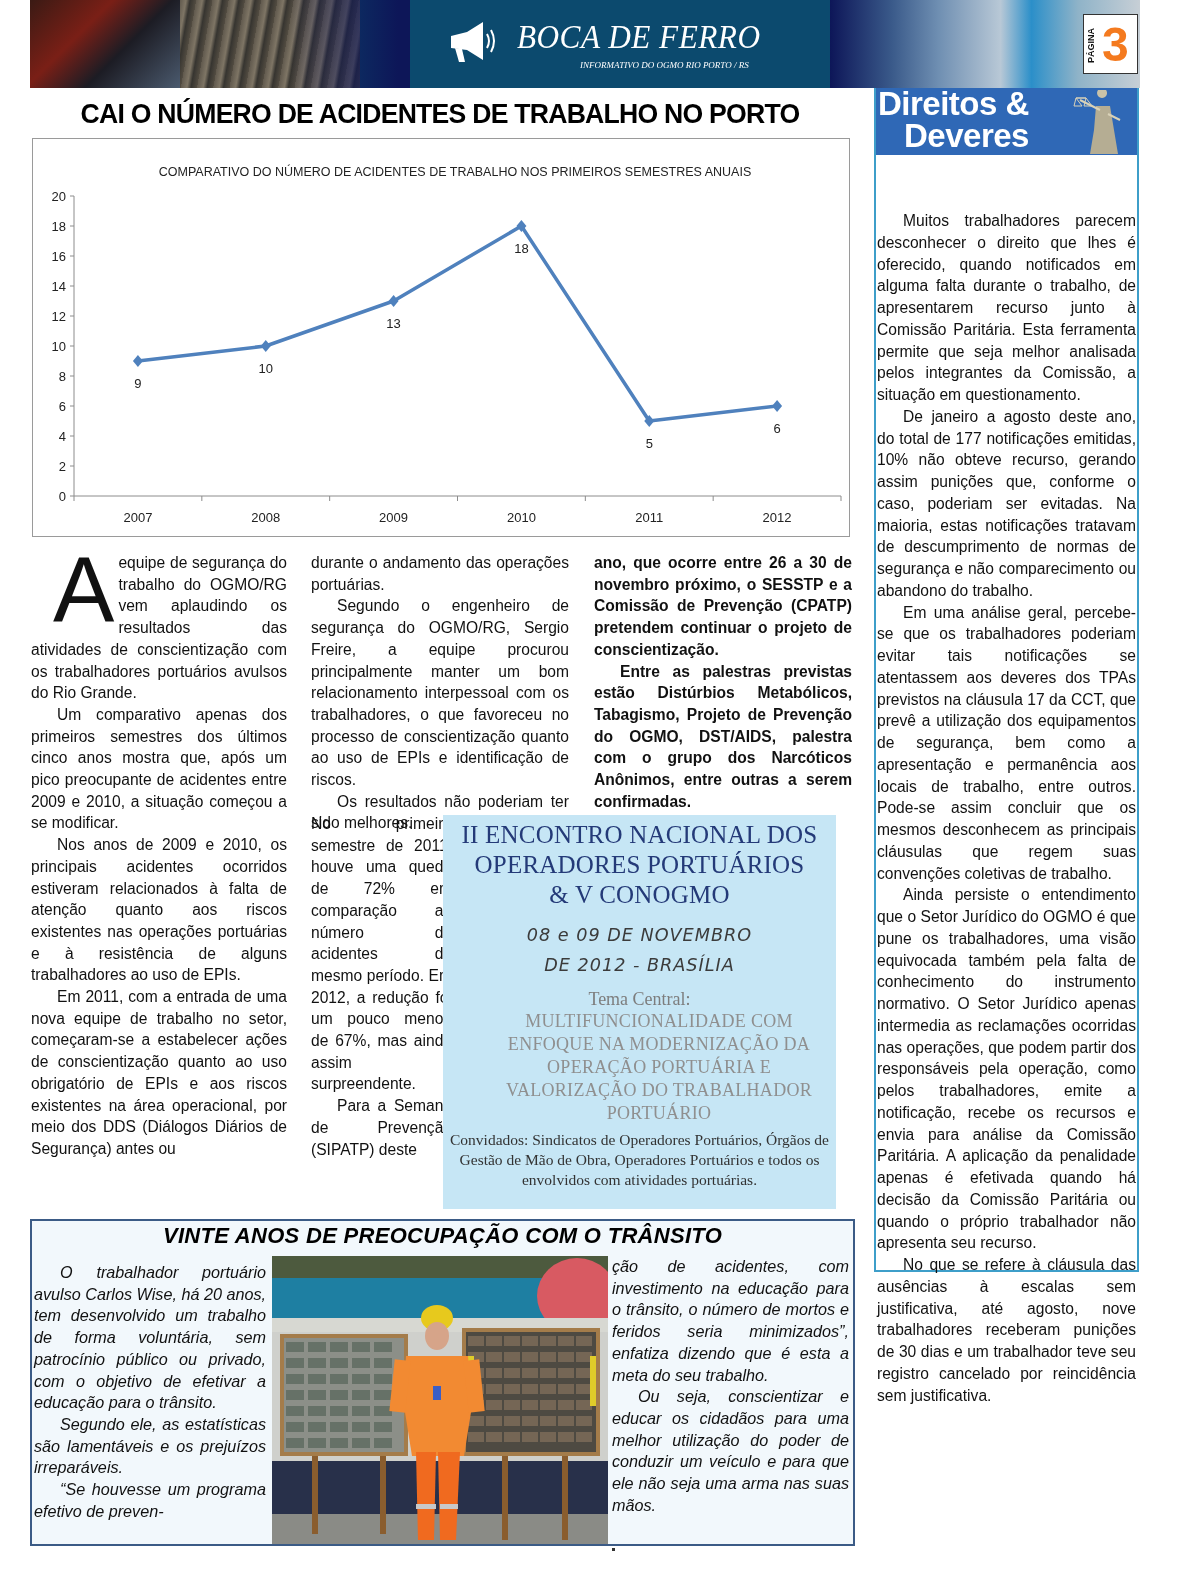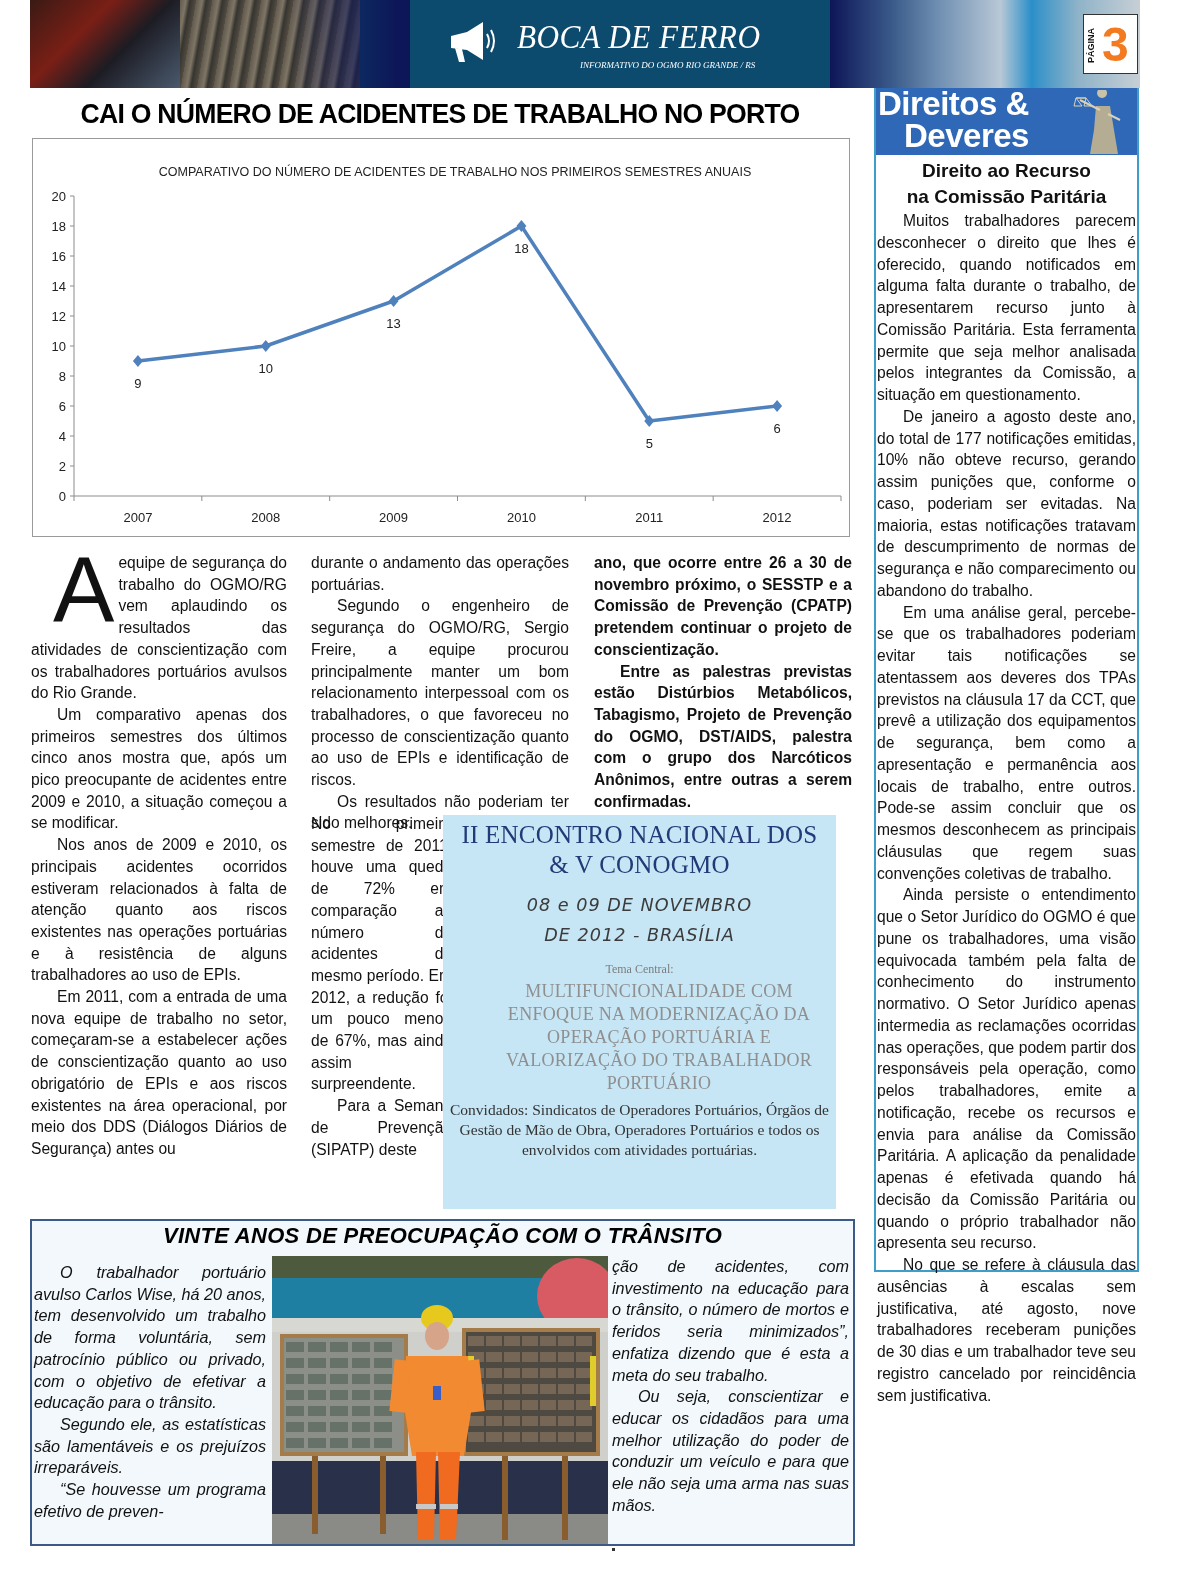--- a/index.html
+++ b/index.html
@@ -33,21 +33,21 @@
   .col1 { left: 31px; top: 552px; width: 256px; }
   .col2 { left: 311px; top: 552px; width: 258px; }
   .col2b { left: 311px; top: 813px; width: 141px; }
   .col3 { left: 594px; top: 552px; width: 258px; font-weight: bold; }
   .dropcap { float: left; font-size: 92px; line-height: 72px; margin: 2px 4px -6px 22px; font-weight: normal; }
 
   
   .event-box { position: absolute; left: 443px; top: 815px; width: 393px; height: 394px; background: #c6e6f5; text-align: center; font-family: "Liberation Serif", serif; }
   .ev-title { margin-top: 5px; font-size: 25px; line-height: 30px; color: #243a78; letter-spacing: 0.2px; }
   .ev-date { margin-top: 10px; font-family: "DejaVu Sans", sans-serif; font-size: 18px; line-height: 30px; color: #3b3b3b; letter-spacing: 1px; font-style: italic; font-weight: 200; transform: scaleX(0.98); }
-  .ev-tema-label { margin-top: 8px; font-size: 12px; color: #7d7d7d; line-height: 22px; }
+  .ev-tema-label { margin-top: 8px; font-size: 18px; color: #7d7d7d; line-height: 22px; }
   .ev-tema { font-size: 18px; line-height: 23px; color: #8f8f8f; letter-spacing: 0.3px; padding: 0 8px; margin-left: 39px; }
   .ev-guests { margin-top: 5px; font-size: 15.5px; line-height: 20px; color: #333; padding: 0 6px; }
 
   
   .sidebar { position: absolute; left: 874px; top: 88px; width: 265px; height: 1184px; border: 2px solid #3e9ec9; border-top: none; }
   .sb-banner { position: absolute; left: 0; top: 0; width: 261px; height: 67px; background: #2f68b6; overflow: hidden; }
   .sb-banner .t1 { position: absolute; left: 2px; top: -2px; font-size: 33px; font-weight: bold; color: #fff; letter-spacing: -0.5px; line-height: 36px; }
   .sb-banner .t2 { position: absolute; left: 28px; top: 30px; font-size: 33px; font-weight: bold; color: #fff; letter-spacing: -0.5px; line-height: 36px; }
   .sb-banner .justice { position: absolute; left: 196px; top: 2px; width: 62px; height: 64px; }
   .sb-title { position: absolute; left: 0; top: 70px; width: 261px; text-align: center; font-size: 19px; font-weight: bold; line-height: 26px; color: #111; }
@@ -73,21 +73,21 @@
   <div class="mh-fade-left"></div>
   <div class="mh-photo-right"></div>
   <div class="mh-logo">
     <svg class="mh-megaphone" viewBox="0 0 56 44">
       <path d="M6 16 L22 12 L38 2 L38 40 L22 30 L6 28 Z" fill="#fff"></path>
       <path d="M10 28 L14 42 L20 42 L17 29 Z" fill="#fff"></path>
       <path d="M42 14 Q46 21 42 28" stroke="#fff" stroke-width="2" fill="none"></path>
       <path d="M46 10 Q52 21 46 32" stroke="#fff" stroke-width="2" fill="none"></path>
     </svg>
     <div class="mh-title">BOCA DE FERRO</div>
-    <div class="mh-sub">INFORMATIVO DO OGMO RIO GRANDE / RS</div>
+    <div class="mh-sub">INFORMATIVO DO OGMO RIO PORTO / RS</div>
   </div>
   <div class="page-badge">
     <div class="lbl">PÁGINA</div>
     <div class="num">3</div>
   </div>
 </div>
 
 <h1 class="headline">CAI O NÚMERO DE ACIDENTES DE TRABALHO NO PORTO</h1>
 
 <div class="chart-box">
@@ -165,20 +165,21 @@
 </div>
 
 <div class="col col3">
   <p class="noindent">ano, que ocorre entre 26 a 30 de novembro próximo, o SESSTP e a Comissão de Prevenção (CPATP) pretendem continuar o projeto de conscientização.</p>
   <p>Entre as palestras previstas estão Distúrbios Metabólicos, Tabagismo, Projeto de Prevenção do OGMO, DST/AIDS, palestra com o grupo dos Narcóticos Anônimos, entre outras a serem confirmadas.</p>
 </div>
 
 <div class="event-box">
   <div class="ev-title">
     <div>II ENCONTRO NACIONAL DOS</div>
+    <div>OPERADORES PORTUÁRIOS</div>
     <div>&amp; V CONOGMO</div>
   </div>
   <div class="ev-date">
     <div>08 e 09 DE NOVEMBRO</div>
     <div>DE 2012 - BRASÍLIA</div>
   </div>
   <div class="ev-tema-label">Tema Central:</div>
   <div class="ev-tema">MULTIFUNCIONALIDADE COM ENFOQUE NA MODERNIZAÇÃO DA OPERAÇÃO PORTUÁRIA E VALORIZAÇÃO DO TRABALHADOR PORTUÁRIO</div>
   <div class="ev-guests">Convidados: Sindicatos de Operadores Portuários, Órgãos de Gestão de Mão de Obra, Operadores Portuários e todos os envolvidos com atividades portuárias.</div>
 </div>
@@ -188,24 +189,20 @@
     <div class="t1">Direitos &amp;</div>
     <div class="t2">Deveres</div>
     <svg class="justice" viewBox="0 0 62 64">
       <path d="M30 8 a5 5 0 1 1 0.1 0 Z" fill="#c9c2a8"></path>
       <path d="M24 16 L38 16 L42 40 L46 64 L18 64 L22 40 Z" fill="#b5ad93"></path>
       <path d="M28 20 L8 10" stroke="#d9d2b8" stroke-width="2"></path>
       <path d="M4 8 L14 8" stroke="#d9d2b8" stroke-width="1.5"></path>
       <path d="M4 8 L2 16 L10 16 Z M14 8 L12 16 L20 16 Z" fill="none" stroke="#d9d2b8" stroke-width="1"></path>
       <path d="M36 24 L48 30" stroke="#d9d2b8" stroke-width="2"></path>
     </svg>
-  </div>
-  <div class="sb-title">
-    <div>Direito ao Recurso</div>
-    <div>na Comissão Paritária</div>
   </div>
   <div class="sb-body">
     <p>Muitos trabalhadores parecem desconhecer o direito que lhes é oferecido, quando notificados em alguma falta durante o trabalho, de apresentarem recurso junto à Comissão Paritária. Esta ferramenta permite que seja melhor analisada pelos integrantes da Comissão, a situação em questionamento.</p>
     <p>De janeiro a agosto deste ano, do total de 177 notificações emitidas, 10% não obteve recurso, gerando assim punições que, conforme o caso, poderiam ser evitadas. Na maioria, estas notificações tratavam de descumprimento de normas de segurança e não comparecimento ou abandono do trabalho.</p>
     <p>Em uma análise geral, percebe-se que os trabalhadores poderiam evitar tais notificações se atentassem aos deveres dos TPAs previstos na cláusula 17 da CCT, que prevê a utilização dos equipamentos de segurança, bem como a apresentação e permanência aos locais de trabalho, entre outros. Pode-se assim concluir que os mesmos desconhecem as principais cláusulas que regem suas convenções coletivas de trabalho.</p>
     <p>Ainda persiste o entendimento que o Setor Jurídico do OGMO é que pune os trabalhadores, uma visão equivocada também pela falta de conhecimento do instrumento normativo. O Setor Jurídico apenas intermedia as reclamações ocorridas nas operações, que podem partir dos responsáveis pela operação, como pelos trabalhadores, emite a notificação, recebe os recursos e envia para análise da Comissão Paritária. A aplicação da penalidade apenas é efetivada quando há decisão da Comissão Paritária ou quando o próprio trabalhador não apresenta seu recurso.</p>
     <p>No que se refere à cláusula das ausências à escalas sem justificativa, até agosto, nove trabalhadores receberam punições de 30 dias e um trabalhador teve seu registro cancelado por reincidência sem justificativa.</p>
   </div>
 </div>
 

